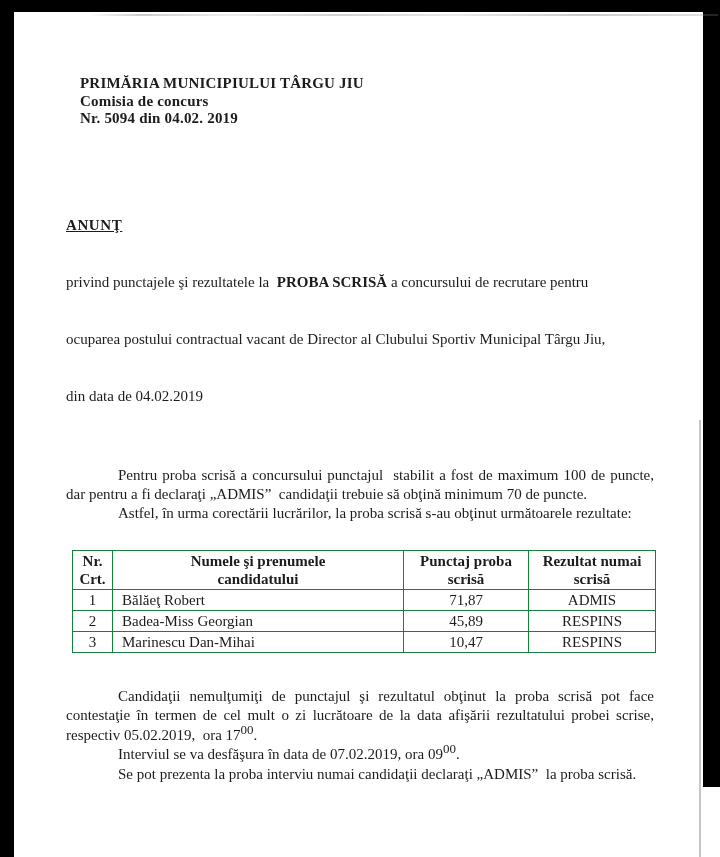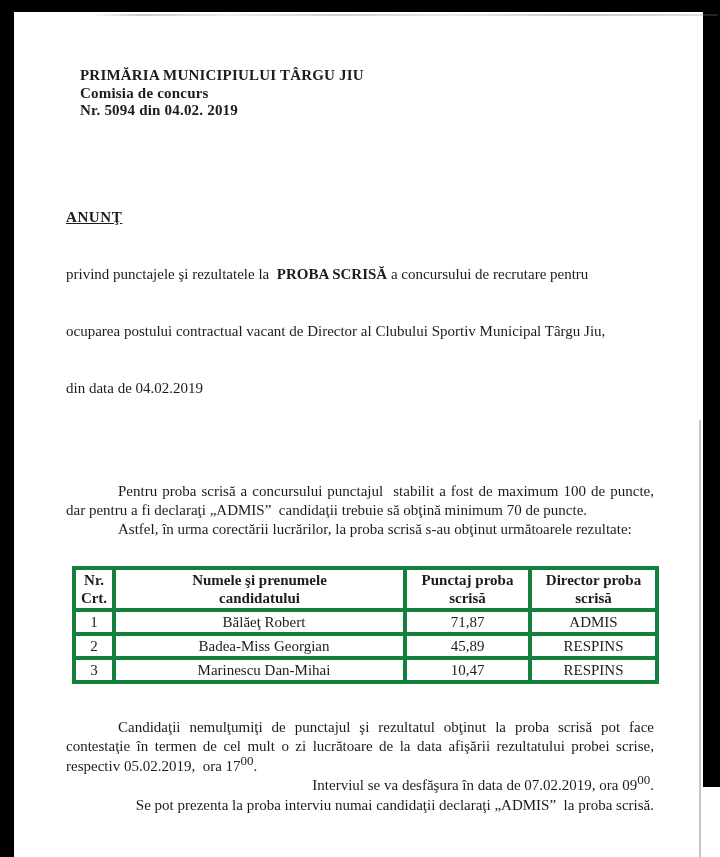--- a/index.html
+++ b/index.html
@@ -24,21 +24,21 @@
   #edge-top-streak {
     position: absolute; left: 90px; top: 14px; width: 628px; height: 2px;
     background: linear-gradient(90deg,
       rgba(140,140,140,0) 0%, rgba(140,140,140,.45) 8%,
       rgba(140,140,140,.15) 22%, rgba(140,140,140,.4) 40%,
       rgba(140,140,140,.18) 58%, rgba(140,140,140,.45) 78%,
       rgba(140,140,140,.25) 100%);
   }
 
   #content {
-    position: absolute; left: 66px; top: 0; width: 588px;
+    position: absolute; left: 66px; top: 8px; width: 588px;
   }
 
   .org-header {
     padding-top: 67px;
     margin-left: 14px;
     font-size: 15px;
     font-weight: bold;
     line-height: 17.5px;
     letter-spacing: .2px;
   }
@@ -58,58 +58,57 @@
   }
   .title-bold { font-weight: bold; }
 
   .para {
     margin: 0;
     font-size: 15px;
     line-height: 19px;
     white-space: pre-wrap;
   }
   .para-intro {
-    margin-top: 46px;
+    margin-top: 22px;
     text-align: justify;
     text-indent: 52px;
   }
   .para-results { text-indent: 52px; }
 
   table.results {
     border-collapse: collapse;
     margin-top: 27px;
     margin-left: 6px;
     width: 583px;
     font-size: 15px;
     table-layout: fixed;
   }
   table.results th, table.results td {
-    border: 4px solid #15803d;
+    border: 1px solid #15803d;
     padding: 0;
   }
   table.results th {
     font-weight: bold;
     text-align: center;
     line-height: 18px;
     padding: 1px 2px;
   }
   table.results td {
     height: 20px;
     line-height: 20px;
     text-align: center;
   }
-  table.results td.name-cell { text-align: center; padding-left: 9px; }
+  table.results td.name-cell { text-align: left; padding-left: 9px; }
 
   .closing { margin-top: 34px; }
   .closing p {
     margin: 0;
     font-size: 15px;
     line-height: 19.5px;
     white-space: pre-wrap;
-    text-align: right;
   }
   .closing .contest { text-align: justify; text-indent: 52px; }
   .closing .plain   { text-indent: 52px; }
   sup.hour {
     font-size: 13px;
     line-height: 0;
     vertical-align: super;
   }
 </style>
 </head>
@@ -156,21 +155,21 @@
           </th>
           <th>
             <div>Numele şi prenumele</div>
             <div>candidatului</div>
           </th>
           <th>
             <div>Punctaj proba</div>
             <div>scrisă</div>
           </th>
           <th>
-            <div>Director proba</div>
+            <div>Rezultat numai</div>
             <div>scrisă</div>
           </th>
         </tr>
       </thead>
       <tbody>
         <tr>
           <td>1</td>
           <td class="name-cell">Bălăeţ Robert</td>
           <td>71,87</td>
           <td>ADMIS</td>

